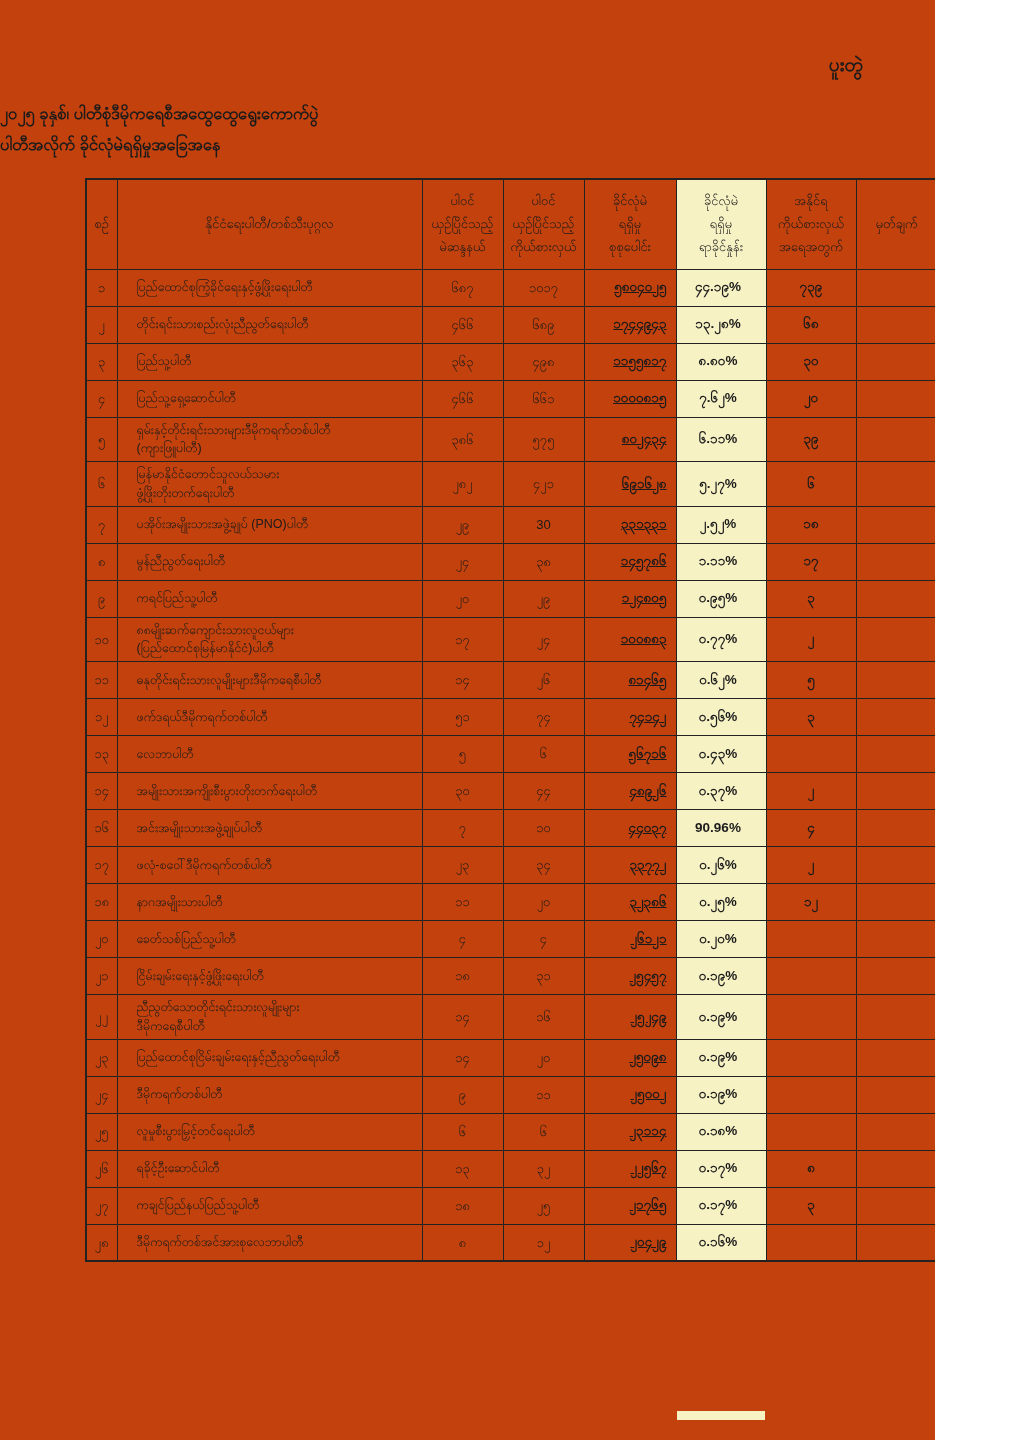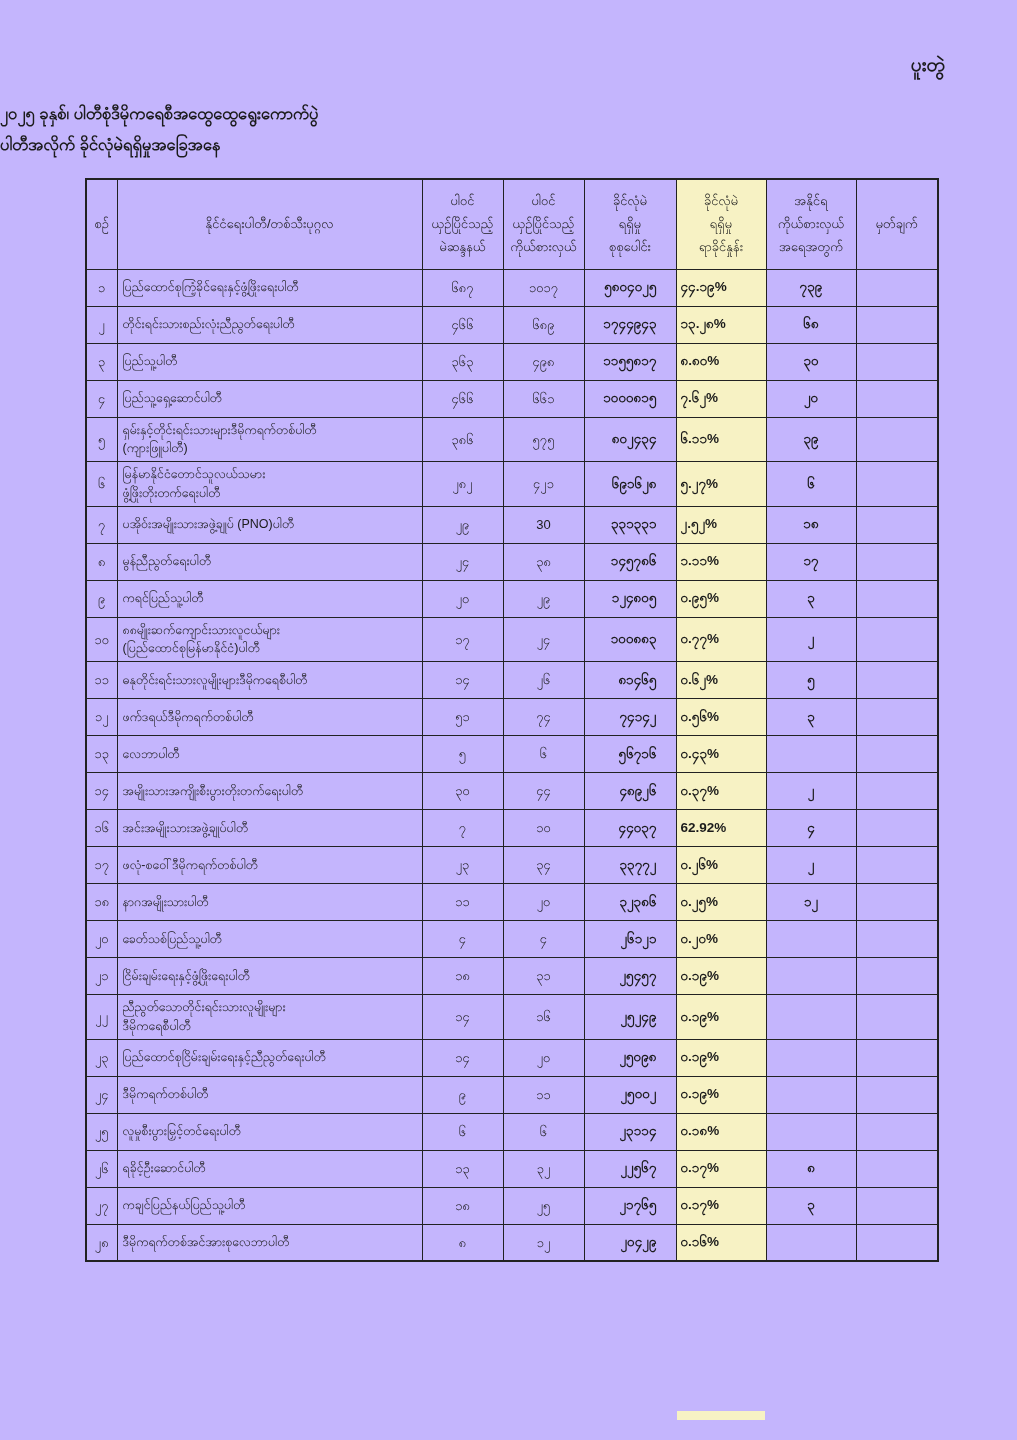--- a/index.html
+++ b/index.html
@@ -4,21 +4,21 @@
 <style>
   :root{ --hl:#F7F2C4; --ink:#1b1b1b; --line:#222; }
   *{ box-sizing:border-box; margin:0; padding:0; }
   html,body{ background:#fff; }
   body{
     width:1017px; height:1440px; position:relative;
     font-family:"Liberation Sans", sans-serif;
     color:var(--ink);
     -webkit-font-smoothing:antialiased;
   }
-  .page{ width:1017px; height:1440px; position:relative; background:#c4b5fd; overflow:hidden; }
+  .page{ width:935px; height:1440px; position:relative; background:#c2410c; overflow:hidden; }
 
   .corner-label{
     position:absolute; top:52px; right:72px;
     font-size:19px; font-weight:bold;
   }
   .titles{
     position:absolute; top:98px; left:0; width:100%;
     text-align:left; line-height:1.9;
   }
   .titles .t1, .titles .t2{ font-size:16.5px; font-weight:bold; }
@@ -47,24 +47,24 @@
     white-space:pre-line; line-height:1.75;
     padding:8px 2px; height:90px; font-size:13px;
     border-bottom-width:2.2px;
     margin-left:6px;
   }
   tbody td{
     height:37px; vertical-align:middle; line-height:1.5;
     padding:3px 4px;
   }
   td.sn{ text-align:center; }
-  td.party{ text-align:left; padding-left:5px; white-space:pre-line; font-size:12.5px; }
+  td.party{ text-align:left; padding-left:19px; white-space:pre-line; font-size:12.5px; }
   td.const, td.cand{ text-align:center; }
-  td.votes{ text-align:right; padding-right:19px; font-weight:bold; font-size:13.5px; }
-  td.pct{ text-align:left; padding-right:10px; font-weight:bold; font-size:13.5px; background:var(--hl); }
+  td.votes{ text-align:right; padding-right:9px; font-weight:bold; font-size:13.5px;text-decoration:underline; }
+  td.pct{ text-align:center; padding-right:10px; font-weight:bold; font-size:13.5px; background:var(--hl); }
   td.seats{ text-align:center; font-weight:bold; font-size:13.5px; }
   td.remark{ }
   th.hl{ background:var(--hl); }
 
   .hl-overhang{
     position:absolute; left:677px; top:1411px; width:88px; height:9px;
     background:var(--hl);
   }
 </style>
 </head>
@@ -255,21 +255,21 @@
       <td class="pct">၀.၃၇%</td>
       <td class="seats">၂</td>
       <td class="remark"></td>
     </tr>
         <tr>
       <td class="sn">၁၆</td>
       <td class="party">အင်းအမျိုးသားအဖွဲ့ချုပ်ပါတီ</td>
       <td class="const">၇</td>
       <td class="cand">၁၀</td>
       <td class="votes">၄၄၀၃၇</td>
-      <td class="pct">62.92%</td>
+      <td class="pct">90.96%</td>
       <td class="seats">၄</td>
       <td class="remark"></td>
     </tr>
         <tr>
       <td class="sn">၁၇</td>
       <td class="party">ဖလုံ-စဝေါ်ဒီမိုကရက်တစ်ပါတီ</td>
       <td class="const">၂၃</td>
       <td class="cand">၃၄</td>
       <td class="votes">၃၃၇၇၂</td>
       <td class="pct">၀.၂၆%</td>

